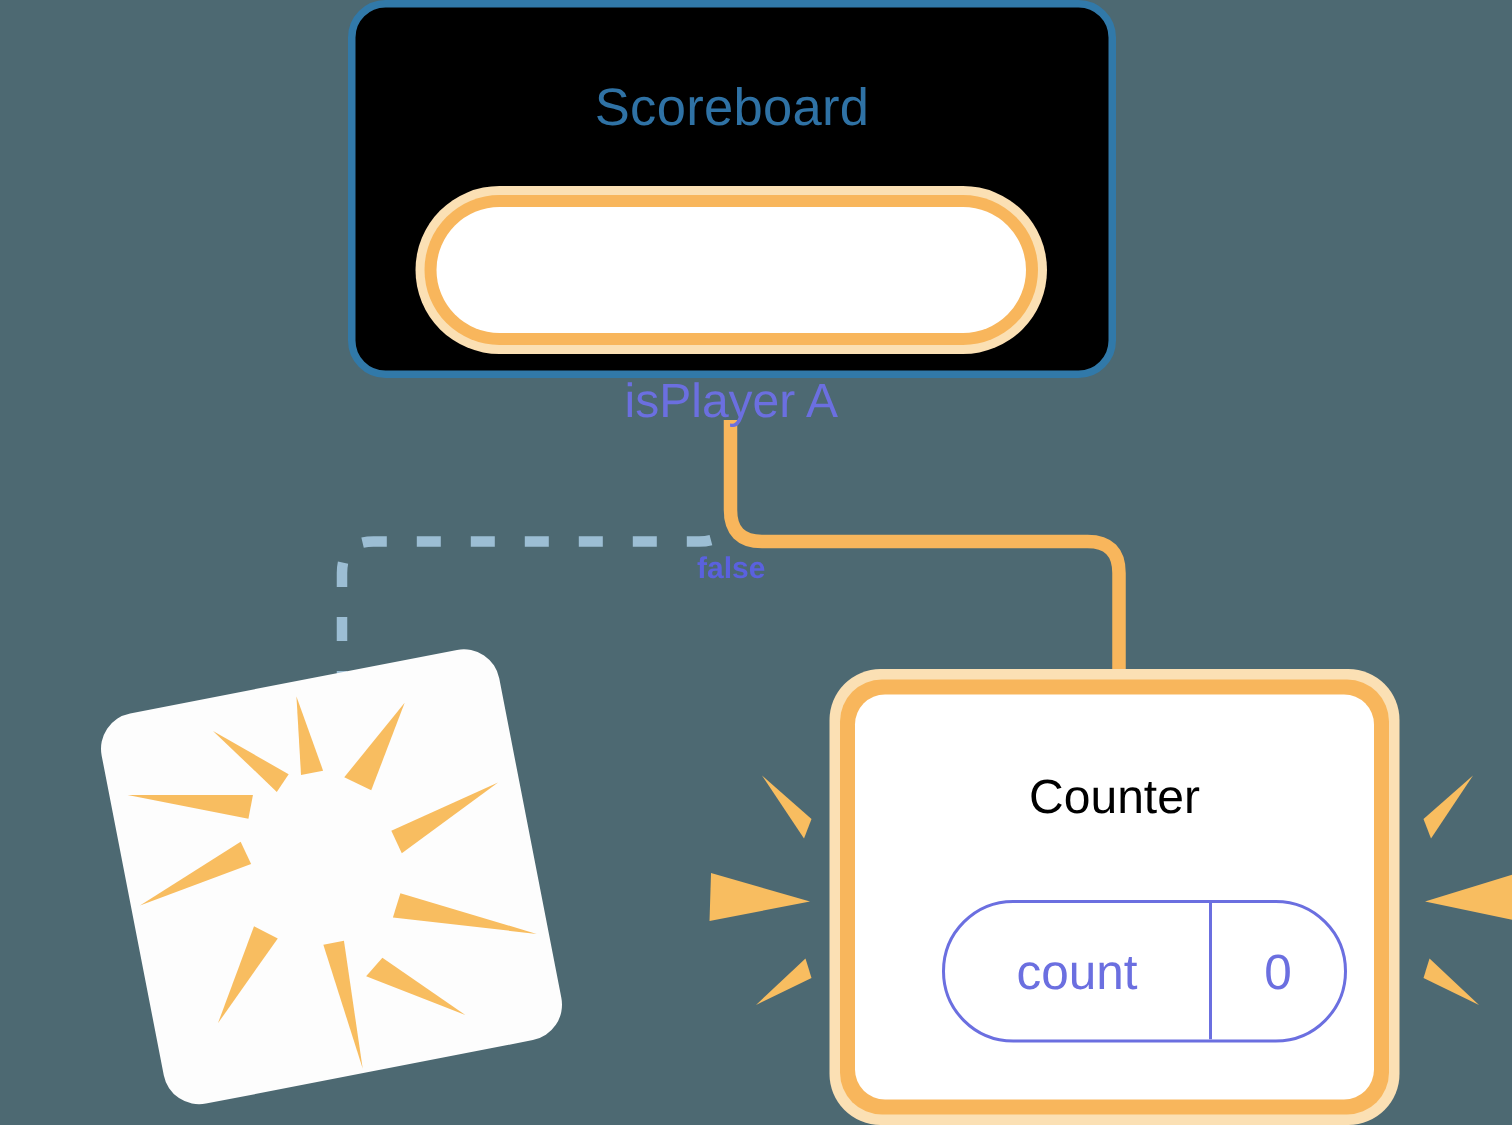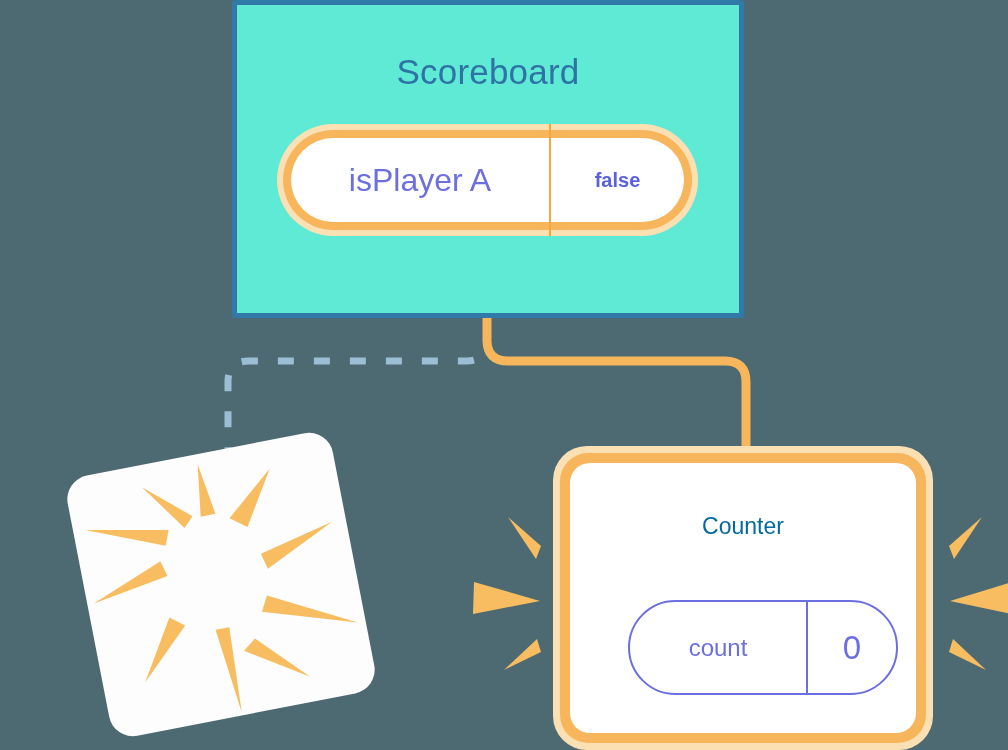--- a/index.html
+++ b/index.html
@@ -25,24 +25,24 @@
     width: 1008px;
     height: 750px;
   }
 
   
   .card-scoreboard {
     position: absolute;
     left: 232px;
     top: 0px;
     width: 512px;
-    height: 318px;
-    background: #5eead4;
+    height: 252px;
+    background: #000000;
     border: 5px solid #3179a9;
-    border-radius: 4px;
+    border-radius: 25px;
     box-sizing: border-box;
     z-index: 5;
   }
   .card-title {
     text-align: center;
     color: #2f72a5;
     font-size: 35px;
     letter-spacing: 0.2px;
     margin-top: 47px;
   }
@@ -71,20 +71,21 @@
     background: #f8b65c;
   }
   .pill-hl-inner {
     position: absolute;
     left: 14px; top: 14px;
     width: 393px; height: 84px;
     border-radius: 42px;
     background: #ffffff;
     display: flex;
     align-items: stretch;
+    flex-direction: column;
   }
   .pill-hl-key {
     flex: 0 0 258px;
     display: flex;
     align-items: center;
     justify-content: center;
     color: #6b6fe0;
     font-size: 32px;
   }
   .pill-hl-sep {
@@ -128,22 +129,22 @@
   }
   .cc-inner {
     position: absolute;
     left: 17px; top: 17px;
     width: 346px; height: 270px;
     border-radius: 20px;
     background: #ffffff;
   }
   .cc-title {
     text-align: center;
-    color: #0369a1;
-    font-size: 23px;
+    color: #000000;
+    font-size: 32px;
     margin-top: 50px;
   }
   .pill-plain {
     position: absolute;
     left: 58px;
     top: 137px;
     width: 270px;
     height: 95px;
     border: 2px solid #6b6fe0;
     border-radius: 48px;
@@ -152,21 +153,21 @@
     display: flex;
     align-items: stretch;
     overflow: hidden;
   }
   .pp-key {
     flex: 0 0 176px;
     display: flex;
     align-items: center;
     justify-content: center;
     color: #6b6fe0;
-    font-size: 24px;
+    font-size: 33px;
   }
   .pp-sep {
     width: 2px;
     background: #6b6fe0;
   }
   .pp-val {
     flex: 1 1 auto;
     display: flex;
     align-items: center;
     justify-content: center;

